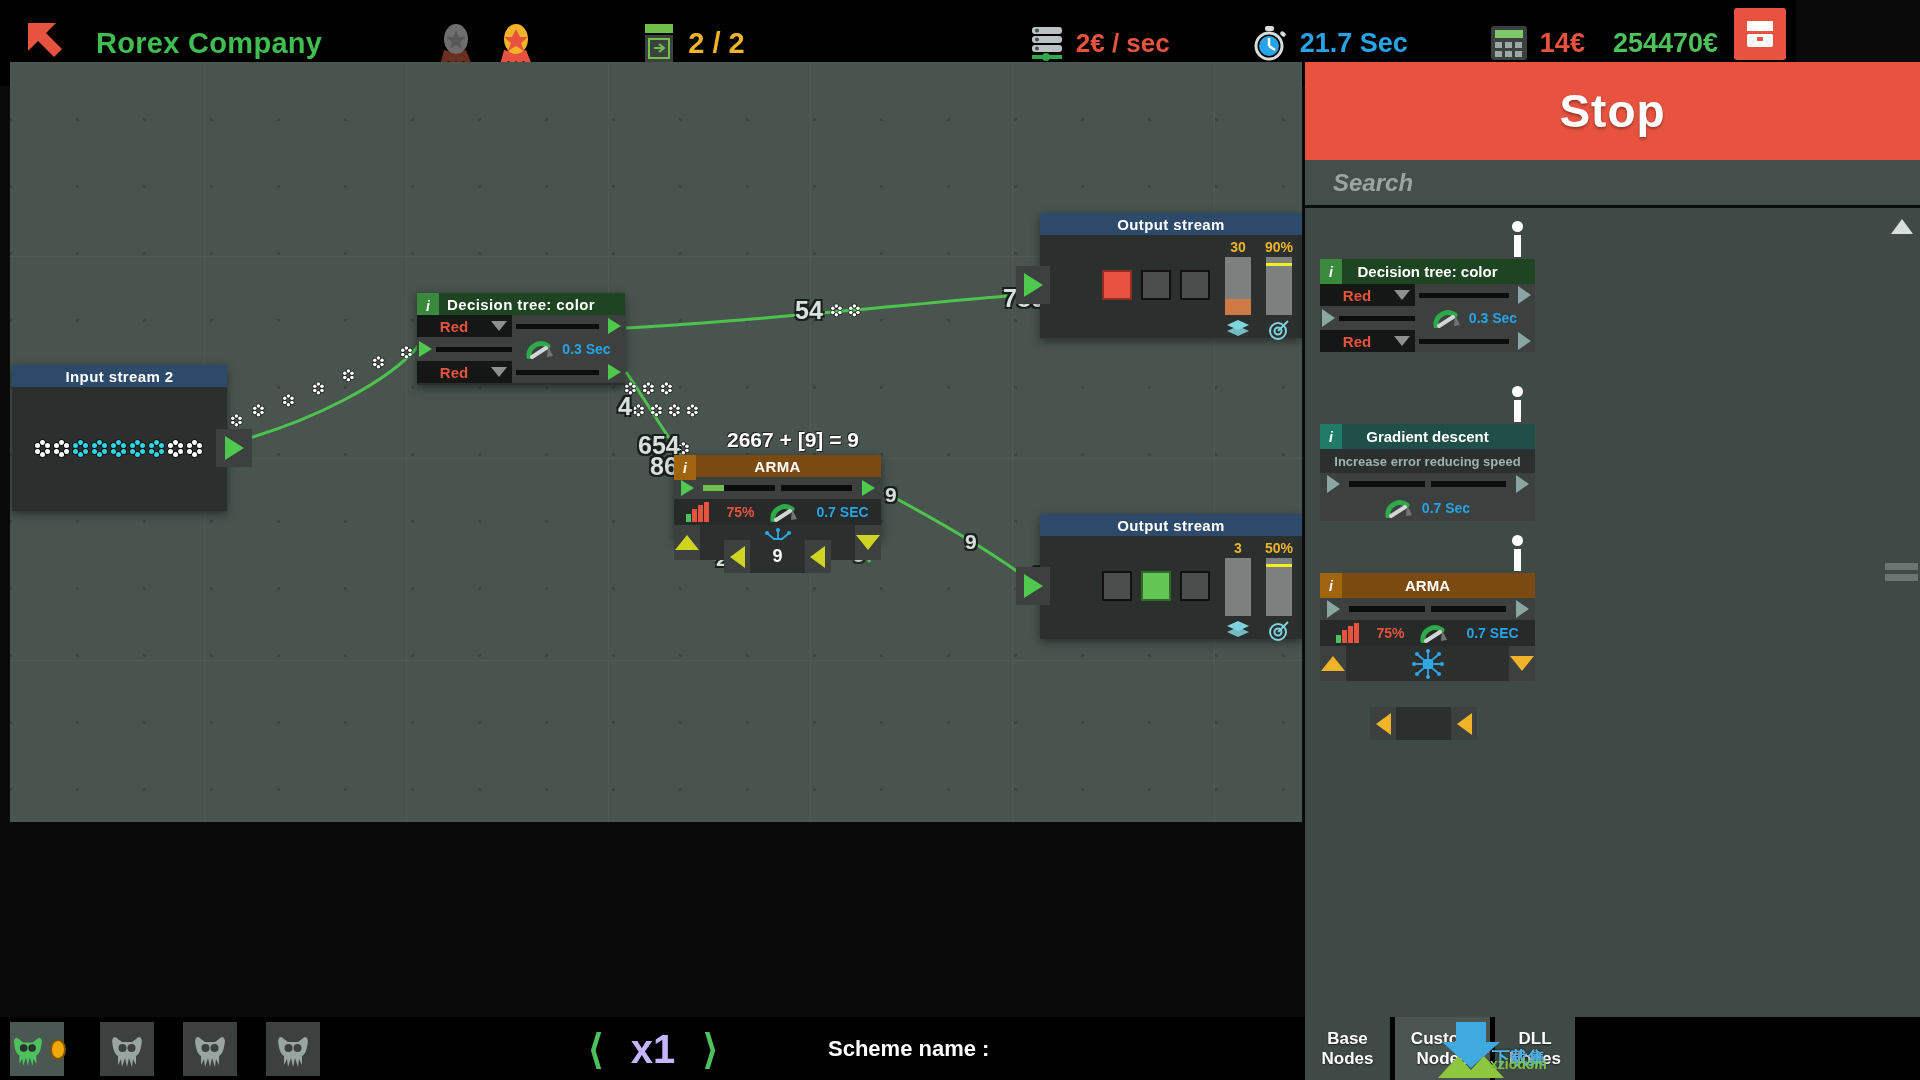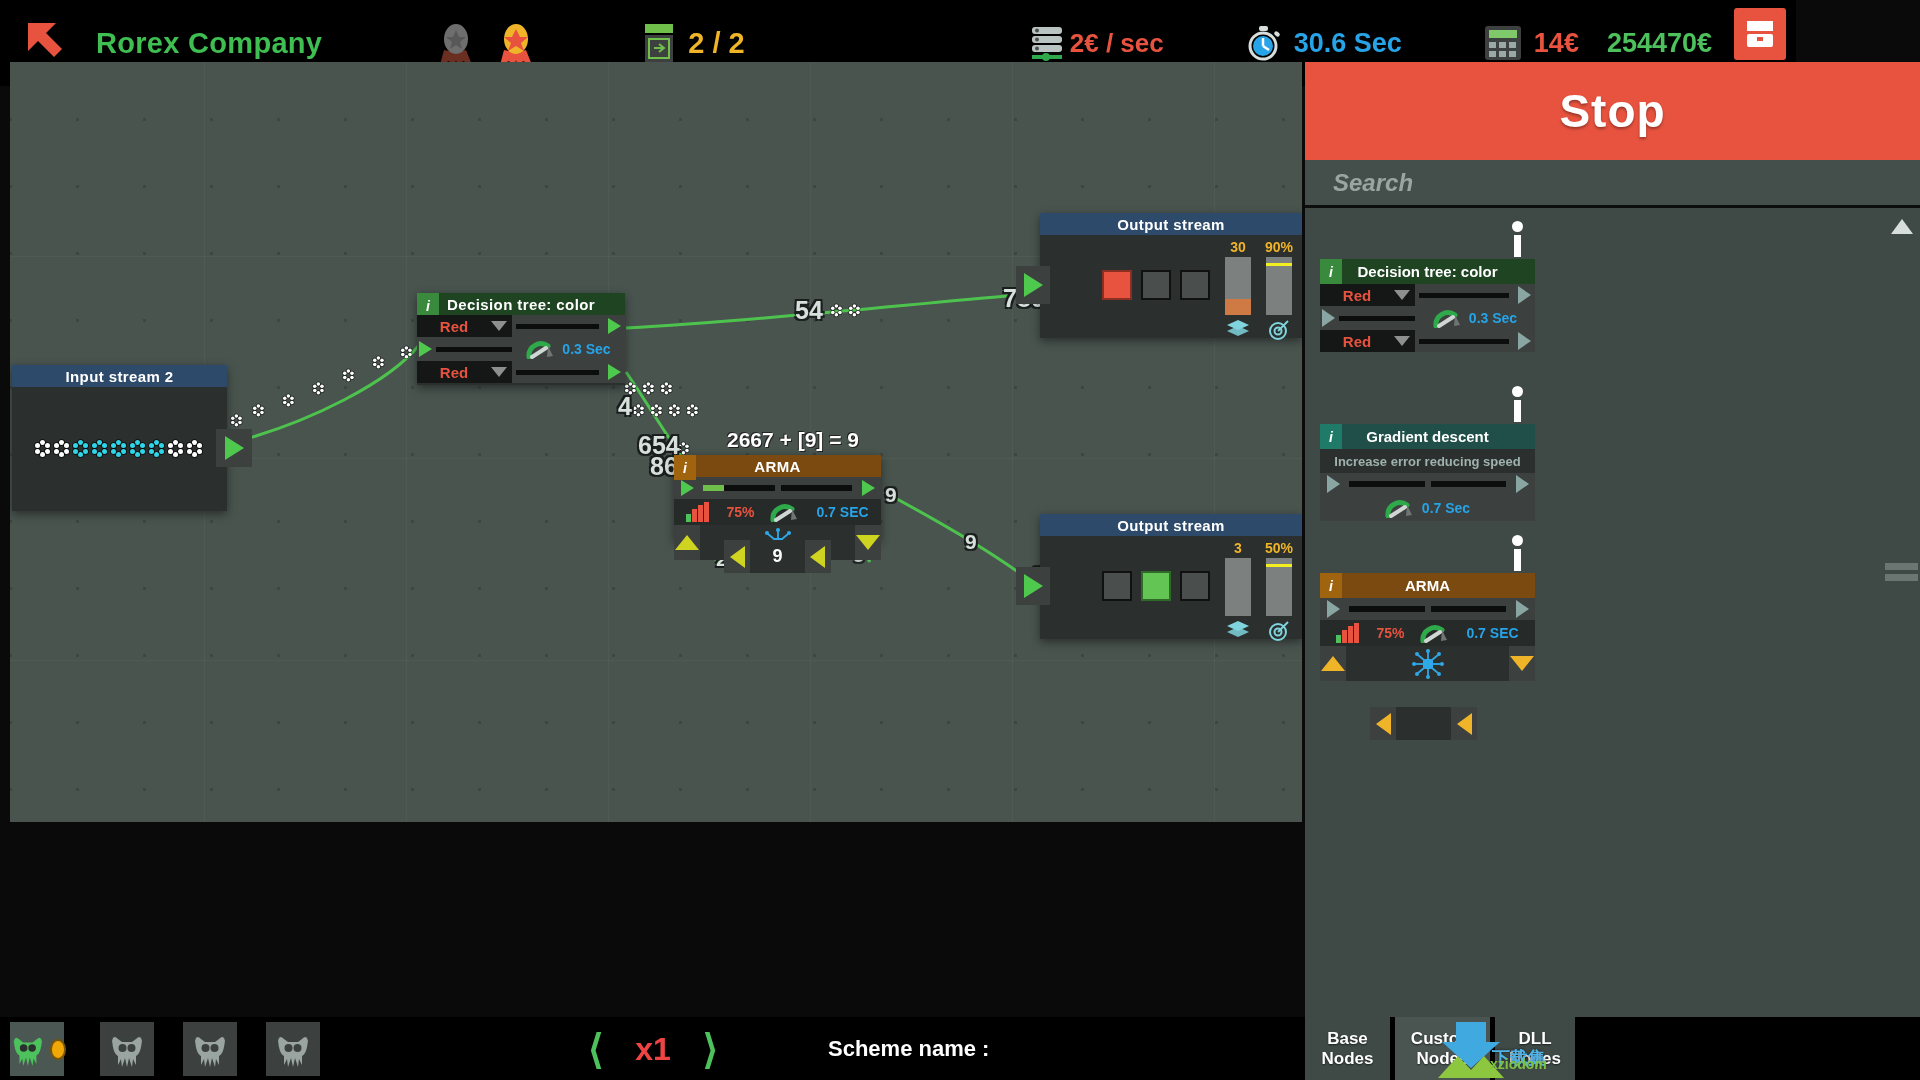--- a/index.html
+++ b/index.html
@@ -11,21 +11,21 @@
   
   #topbar{ position:absolute; left:0; top:0; width:1796px; height:86px;
     background:#000; display:flex; align-items:center; }
   .tb-logo{ margin-left:22px; width:52px; height:52px; position:relative; }
   .tb-logo svg{ display:block; }
   .tb-company{ margin-left:22px; color:#3fbf52; font-size:29px; font-weight:bold;
     letter-spacing:.3px; }
   .tb-medals{ margin-left:110px; display:flex; align-items:center; gap:4px; }
   .tb-box{ margin-left:96px; display:flex; align-items:center; gap:14px; }
   .tb-num-y{ color:#f0b429; font-size:29px; font-weight:bold; }
-  .tb-rate{ margin-left:285px; display:flex; align-items:center; gap:6px; }
+  .tb-rate{ margin-left:285px; display:flex; align-items:center; gap:12px; }
   .tb-rate-txt{ color:#e8533f; font-size:26px; font-weight:bold; }
   .tb-timer{ margin-left:80px; display:flex; align-items:center; gap:10px; }
   .tb-timer-txt{ color:#27a3e8; font-size:27px; font-weight:bold; }
   .tb-calc{ margin-left:82px; display:flex; align-items:center; gap:12px; }
   .tb-cost{ color:#e8533f; font-size:27px; font-weight:bold; }
   .tb-money{ color:#4cc15c; font-size:27px; font-weight:bold; margin-left:16px; }
   .tb-exit{ position:absolute; right:10px; top:8px; width:52px; height:52px;
     background:#e8533f; border-radius:3px; display:flex; align-items:center;
     justify-content:center; }
 
@@ -204,21 +204,21 @@
 
   
   #bottombar{ position:absolute; left:0; top:1017px; width:1920px; height:63px;
     background:#000; }
   .catbtn{ position:absolute; top:5px; width:54px; height:54px;
     background:#3c413f; display:flex; align-items:center; justify-content:center; }
   .catbtn.active{ background:#4b5753; }
   .speedctl{ position:absolute; left:588px; top:8px; width:130px; height:48px;
     display:flex; align-items:center; justify-content:space-between; }
   .chev{ color:#4cc15c; font-size:40px; font-weight:bold; line-height:1; }
-  .speedval{ color:#ef4444; font-size:32px; font-weight:bold; }
+  .speedval{ color:#c4b5fd; font-size:40px; font-weight:bold; }
   .schemelbl{ position:absolute; left:828px; top:19px; color:#fff; font-size:22px;
     font-weight:bold; }
   #schemefield{ position:absolute; left:968px; top:12px; width:340px; height:40px;
     background:#4b5350; display:flex; align-items:center; }
   #schemefield span{ margin-left:20px; color:#fff; font-size:22px; font-weight:bold; }
 
   .tabbtn{ position:absolute; top:1017px; height:63px; display:flex;
     flex-direction:column; align-items:center; justify-content:center;
     color:#fff; font-size:17px; font-weight:bold; line-height:1.15;
     text-shadow:0 1px 2px rgba(0,0,0,.6); }
@@ -290,21 +290,21 @@
 
     <div class="tb-timer">
       <svg width="40" height="40" viewBox="0 0 40 40">
         <circle cx="19" cy="23" r="13" fill="none" stroke="#d8dedb" stroke-width="3"></circle>
         <circle cx="19" cy="23" r="10" fill="#27a3e8"></circle>
         <rect x="15" y="3" width="9" height="5" rx="2" fill="#d8dedb"></rect>
         <rect x="30" y="9" width="6" height="4" rx="2" fill="#d8dedb" transform="rotate(40 33 11)"></rect>
         <path d="M19 23 L19 15" stroke="#fff" stroke-width="2.5"></path>
         <path d="M19 23 L25 27" stroke="#fff" stroke-width="2.5"></path>
       </svg>
-      <span class="tb-timer-txt">30.6 Sec</span>
+      <span class="tb-timer-txt">21.7 Sec</span>
     </div>
 
     <div class="tb-calc">
       <svg width="38" height="40" viewBox="0 0 38 40">
         <rect x="1" y="3" width="36" height="34" rx="3" fill="#3c413f"></rect>
         <rect x="5" y="7" width="28" height="8" fill="#7fc96a"></rect>
         <rect x="5" y="19" width="7" height="6" fill="#9aa8a6"></rect>
         <rect x="15" y="19" width="7" height="6" fill="#9aa8a6"></rect>
         <rect x="25" y="19" width="7" height="6" fill="#9aa8a6"></rect>
         <rect x="5" y="28" width="7" height="6" fill="#9aa8a6"></rect>

